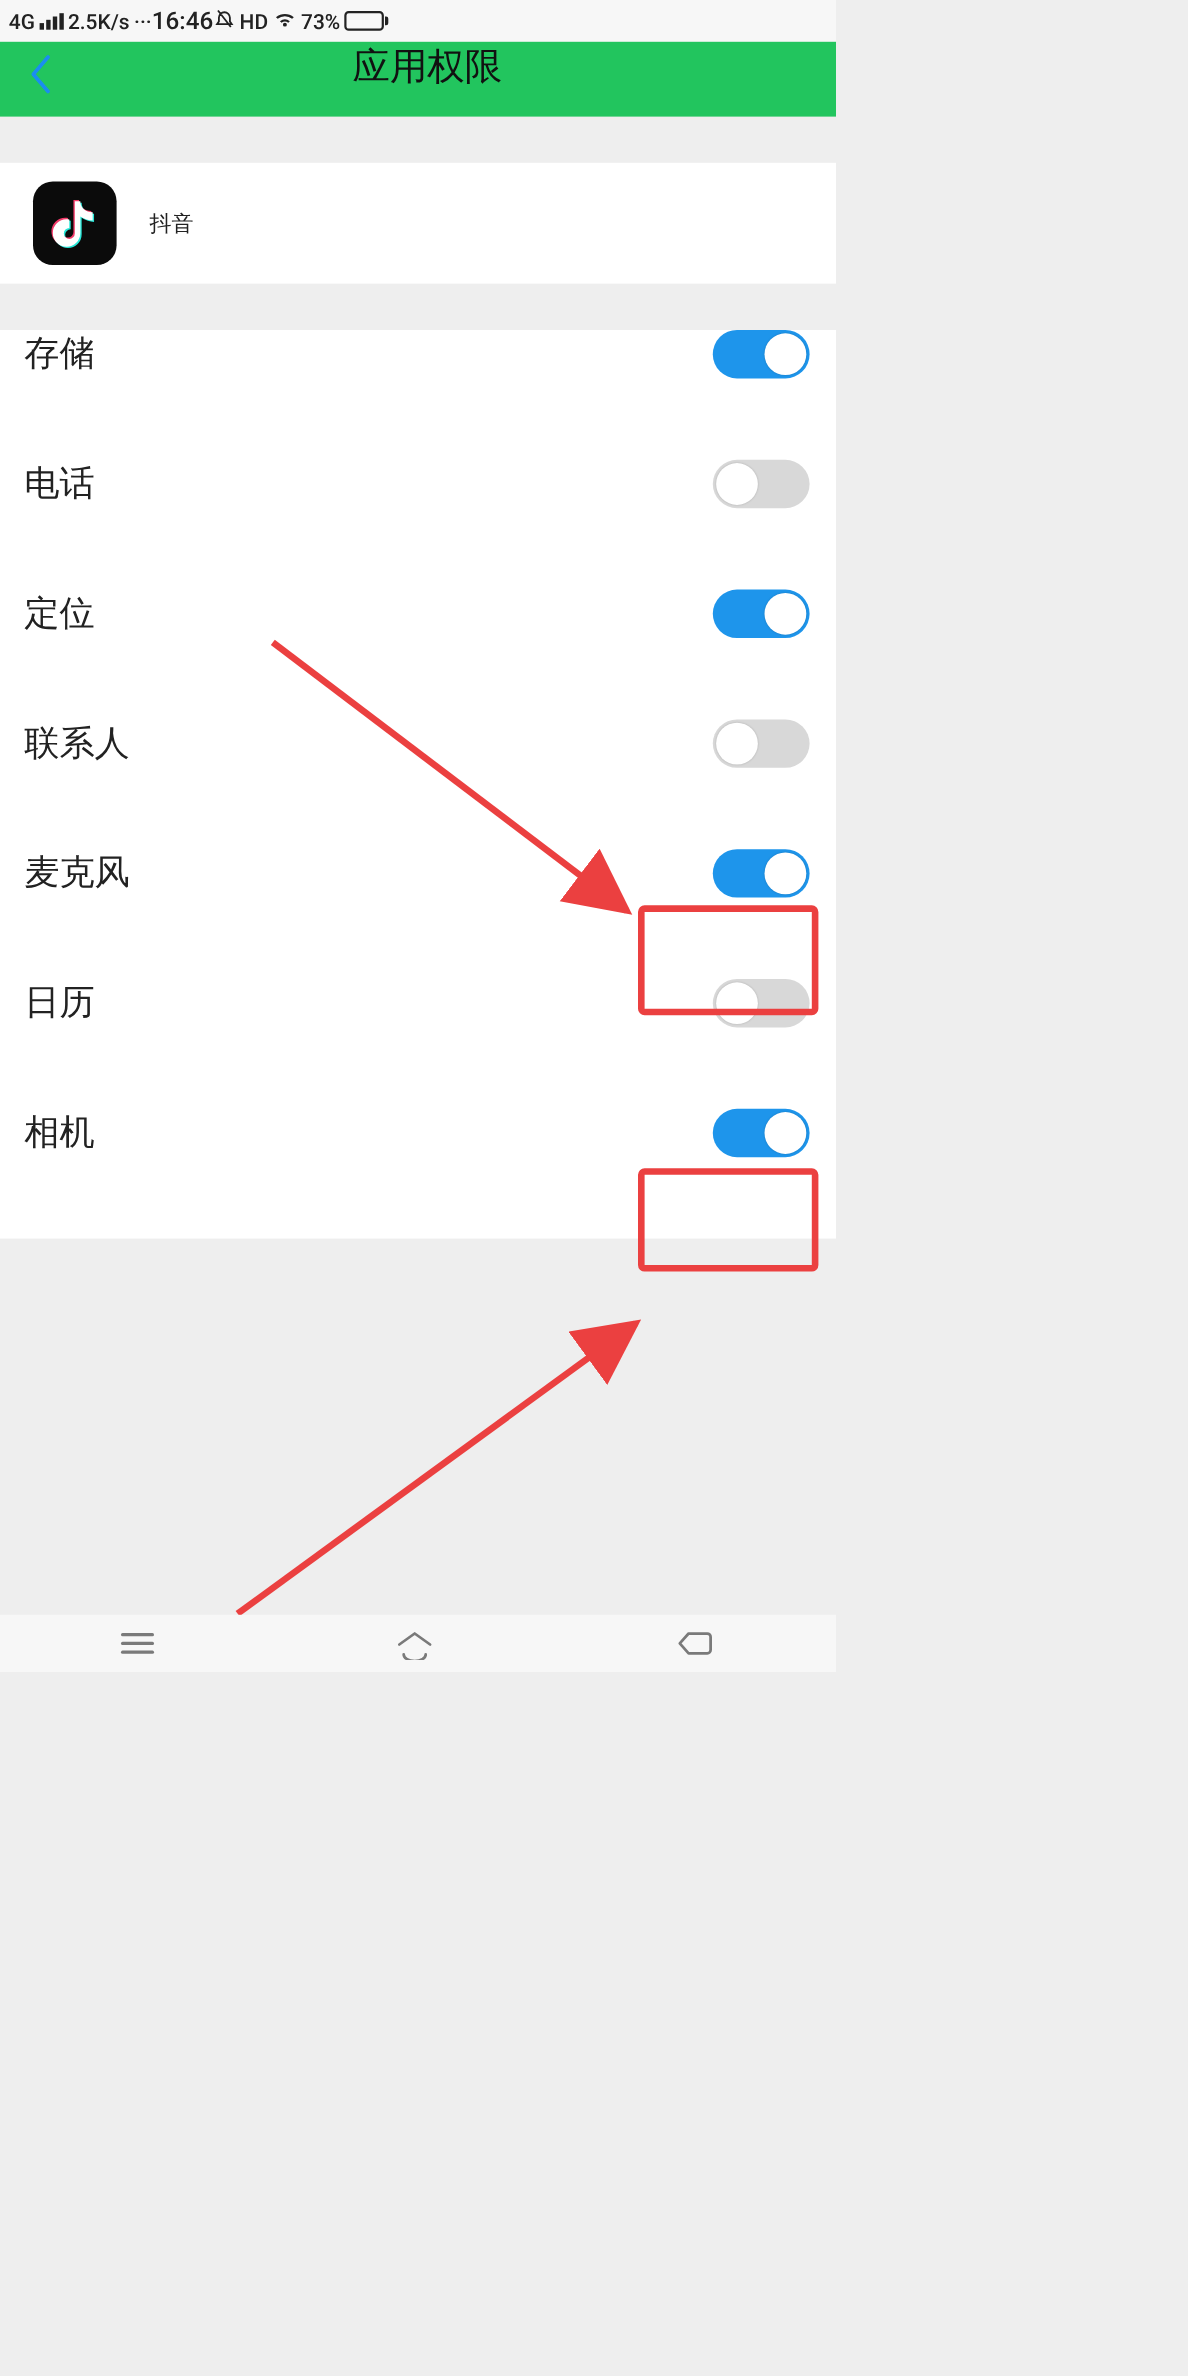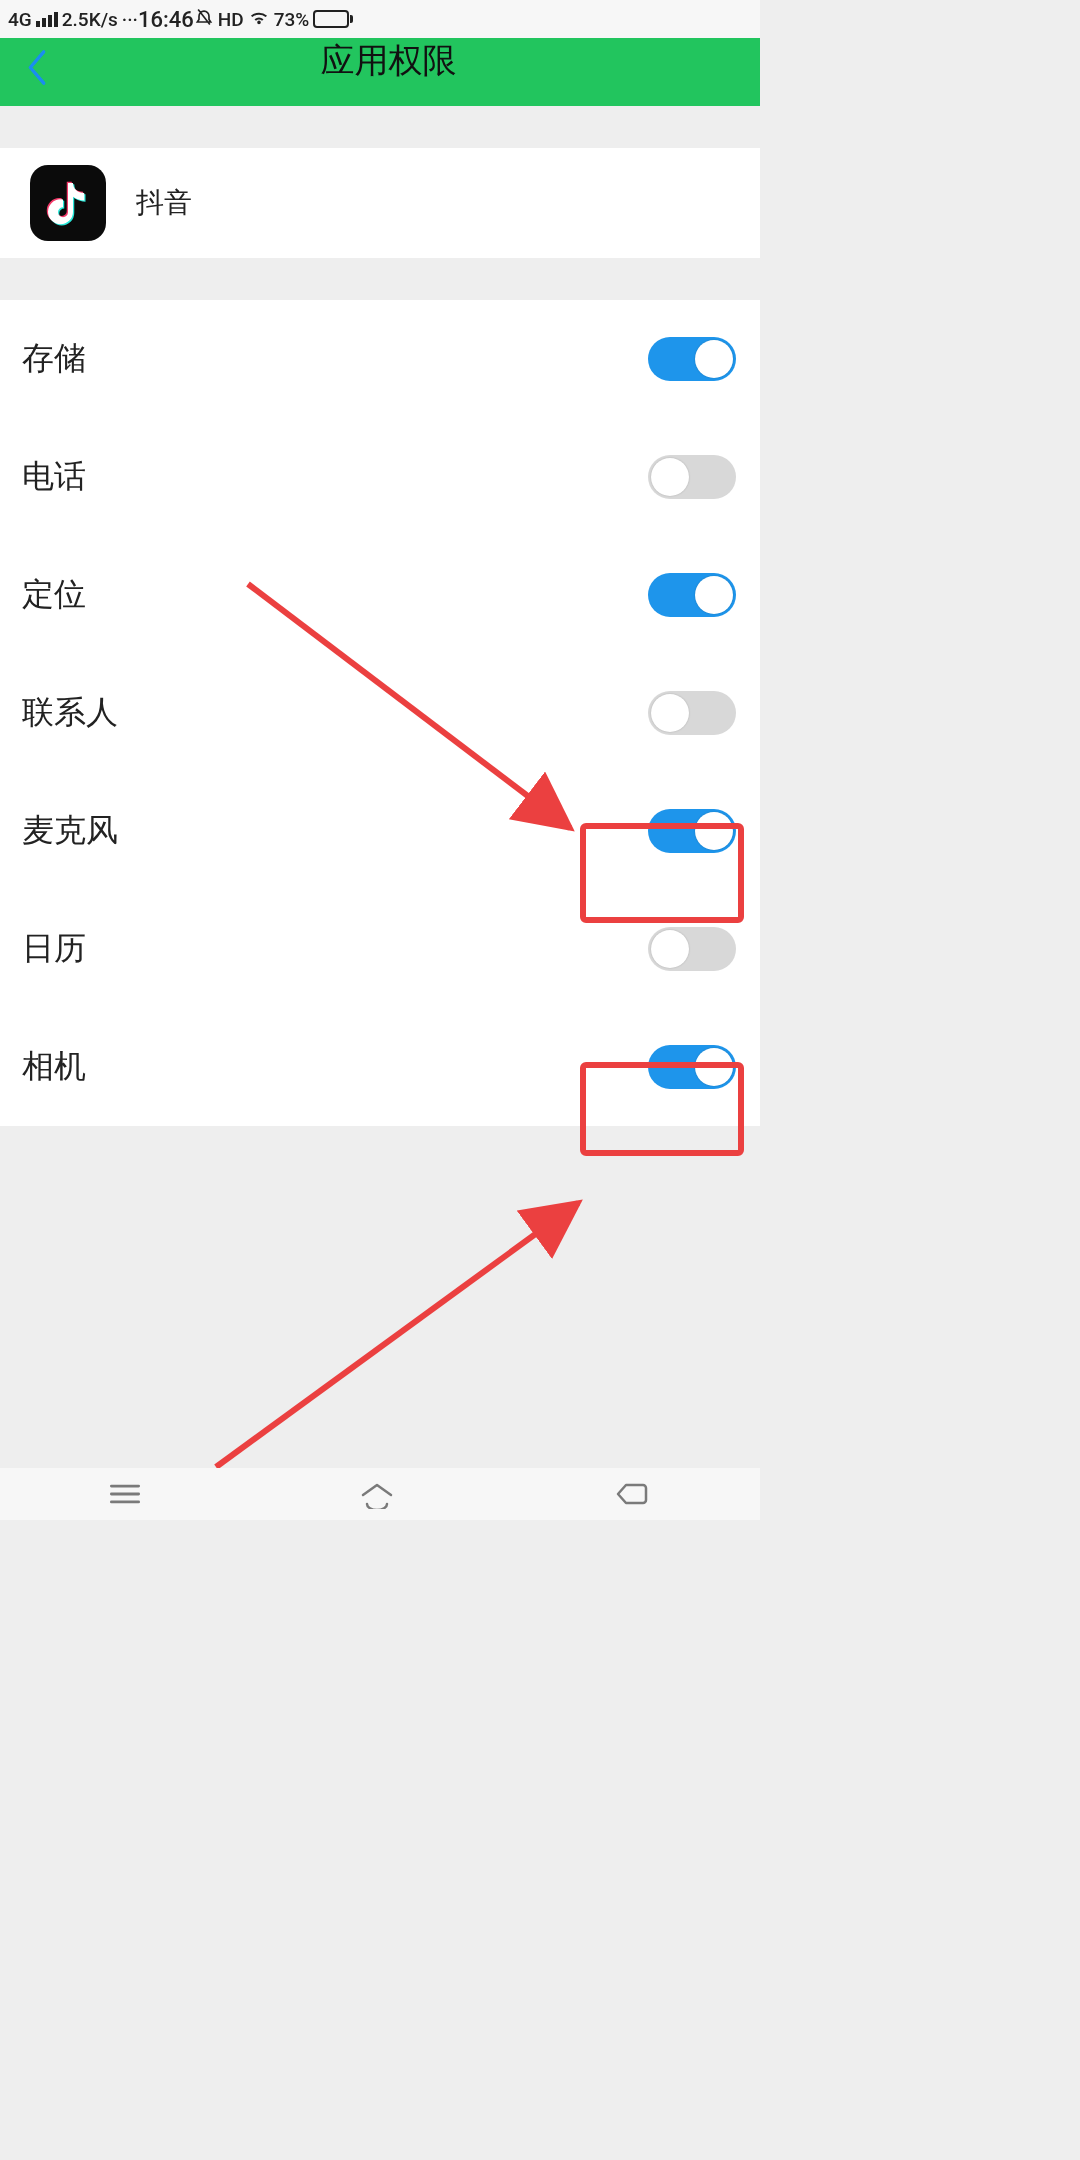--- a/index.html
+++ b/index.html
@@ -74,26 +74,26 @@
       display:flex; align-items:center;
       padding: 14px 24px 14px 30px;
       height:110px;
     }
     .app-icon {
       width:76px; height:76px; border-radius:18px; background:#0b0b0b;
       display:flex; align-items:center; justify-content:center;
       margin-right: 30px;
       overflow:hidden;
     }
-    .app-name { font-size:28px; color:#222; }
+    .app-name { font-size:20px; color:#222; }
 
     .list { background:#ffffff; }
     .item {
       height:118px;
-      display:flex; align-items:center; justify-content:space-between;
+      display:flex; justify-content:space-between;
       padding: 0 24px 0 22px;
     }
     .item + .item { }
     .item .label { font-size:32px; color:#222; }
 
     .toggle {
       width:88px; height:44px; border-radius:22px;
       position:relative;
     }
     .toggle.on { background:#1e95eb; }

